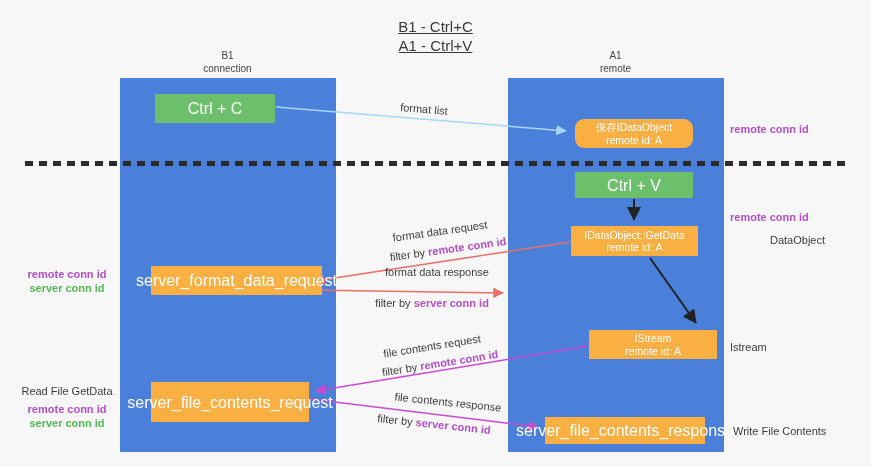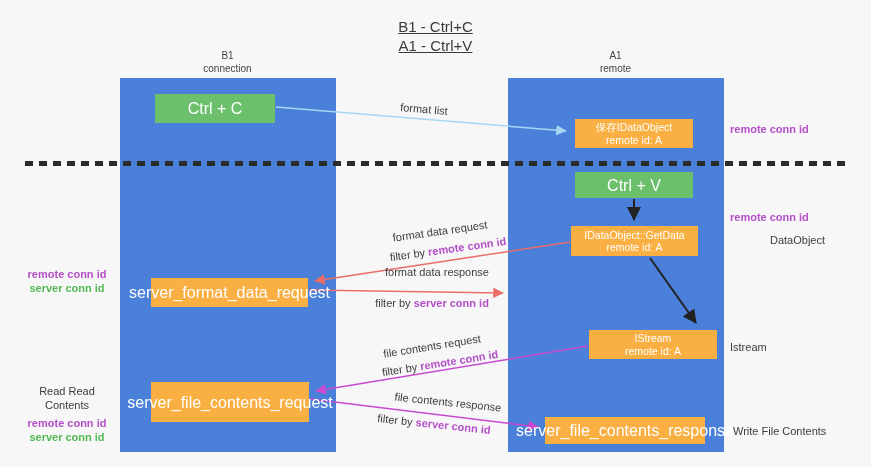--- a/index.html
+++ b/index.html
@@ -88,35 +88,35 @@
     <line x1="570" y1="242" x2="315" y2="281" stroke="#ea6d68" stroke-width="1.5" marker-end="url(#m-red)"></line>
     <line x1="309" y1="290" x2="503" y2="293" stroke="#ea6d68" stroke-width="1.5" marker-end="url(#m-red)"></line>
     <line x1="588" y1="346" x2="316" y2="391" stroke="#c94ad1" stroke-width="1.5" marker-end="url(#m-mag)"></line>
     <line x1="310" y1="399" x2="538" y2="427" stroke="#c94ad1" stroke-width="1.5" marker-end="url(#m-mag)"></line>
   </svg>
 
   <div class="node green" style="left:155px; top:94px; width:120px; height:29px;">
     <span>Ctrl + C</span>
   </div>
 
-  <div class="node orange small" style="left:575px; top:119px; width:118px; height:29px;">
+  <div class="node orange small" style="left:575px; top:119px; width:118px; height:29px;border-radius:9px;">
     <span>保存IDataObject</span>
     <span>remote id: A</span>
   </div>
 
   <div class="node green" style="left:575px; top:172px; width:118px; height:26px;">
     <span>Ctrl + V</span>
   </div>
 
   <div class="node orange small" style="left:571px; top:226px; width:127px; height:30px;">
     <span>IDataObject::GetData</span>
     <span>remote id: A</span>
   </div>
 
-  <div class="node orange" style="left:151px; top:278px; width:157px; height:29px;">
+  <div class="node orange" style="left:151px; top:266px; width:171px; height:29px;">
     <span>server_format_data_request</span>
   </div>
 
 
   <div class="node orange small" style="left:589px; top:330px; width:128px; height:29px;">
     <span>IStream</span>
     <span>remote id: A</span>
   </div>
 
   <div class="node orange" style="left:151px; top:382px; width:158px; height:40px;">
@@ -153,18 +153,18 @@
   <div class="side-label purple" style="left:730px; top:211px;">remote conn id</div>
   <div class="side-label" style="left:730px; top:234px;padding-left:40px;">DataObject</div>
   <div class="side-label" style="left:730px; top:341px;">Istream</div>
   <div class="side-label" style="left:733px; top:425px;">Write File Contents</div>
 
   <div class="side-block" style="left:16px; top:267px; width:102px;">
     <div class="purple">remote conn id</div>
     <div class="greentx">server conn id</div>
   </div>
   <div class="side-block" style="left:16px; top:384px; width:102px;">
-    <div>Read Read Contents</div>
+    <div>Read File GetData</div>
     <div class="purple" style="margin-top:4px;">remote conn id</div>
     <div class="greentx">server conn id</div>
   </div>
 
 </div>
 
 </body></html>

